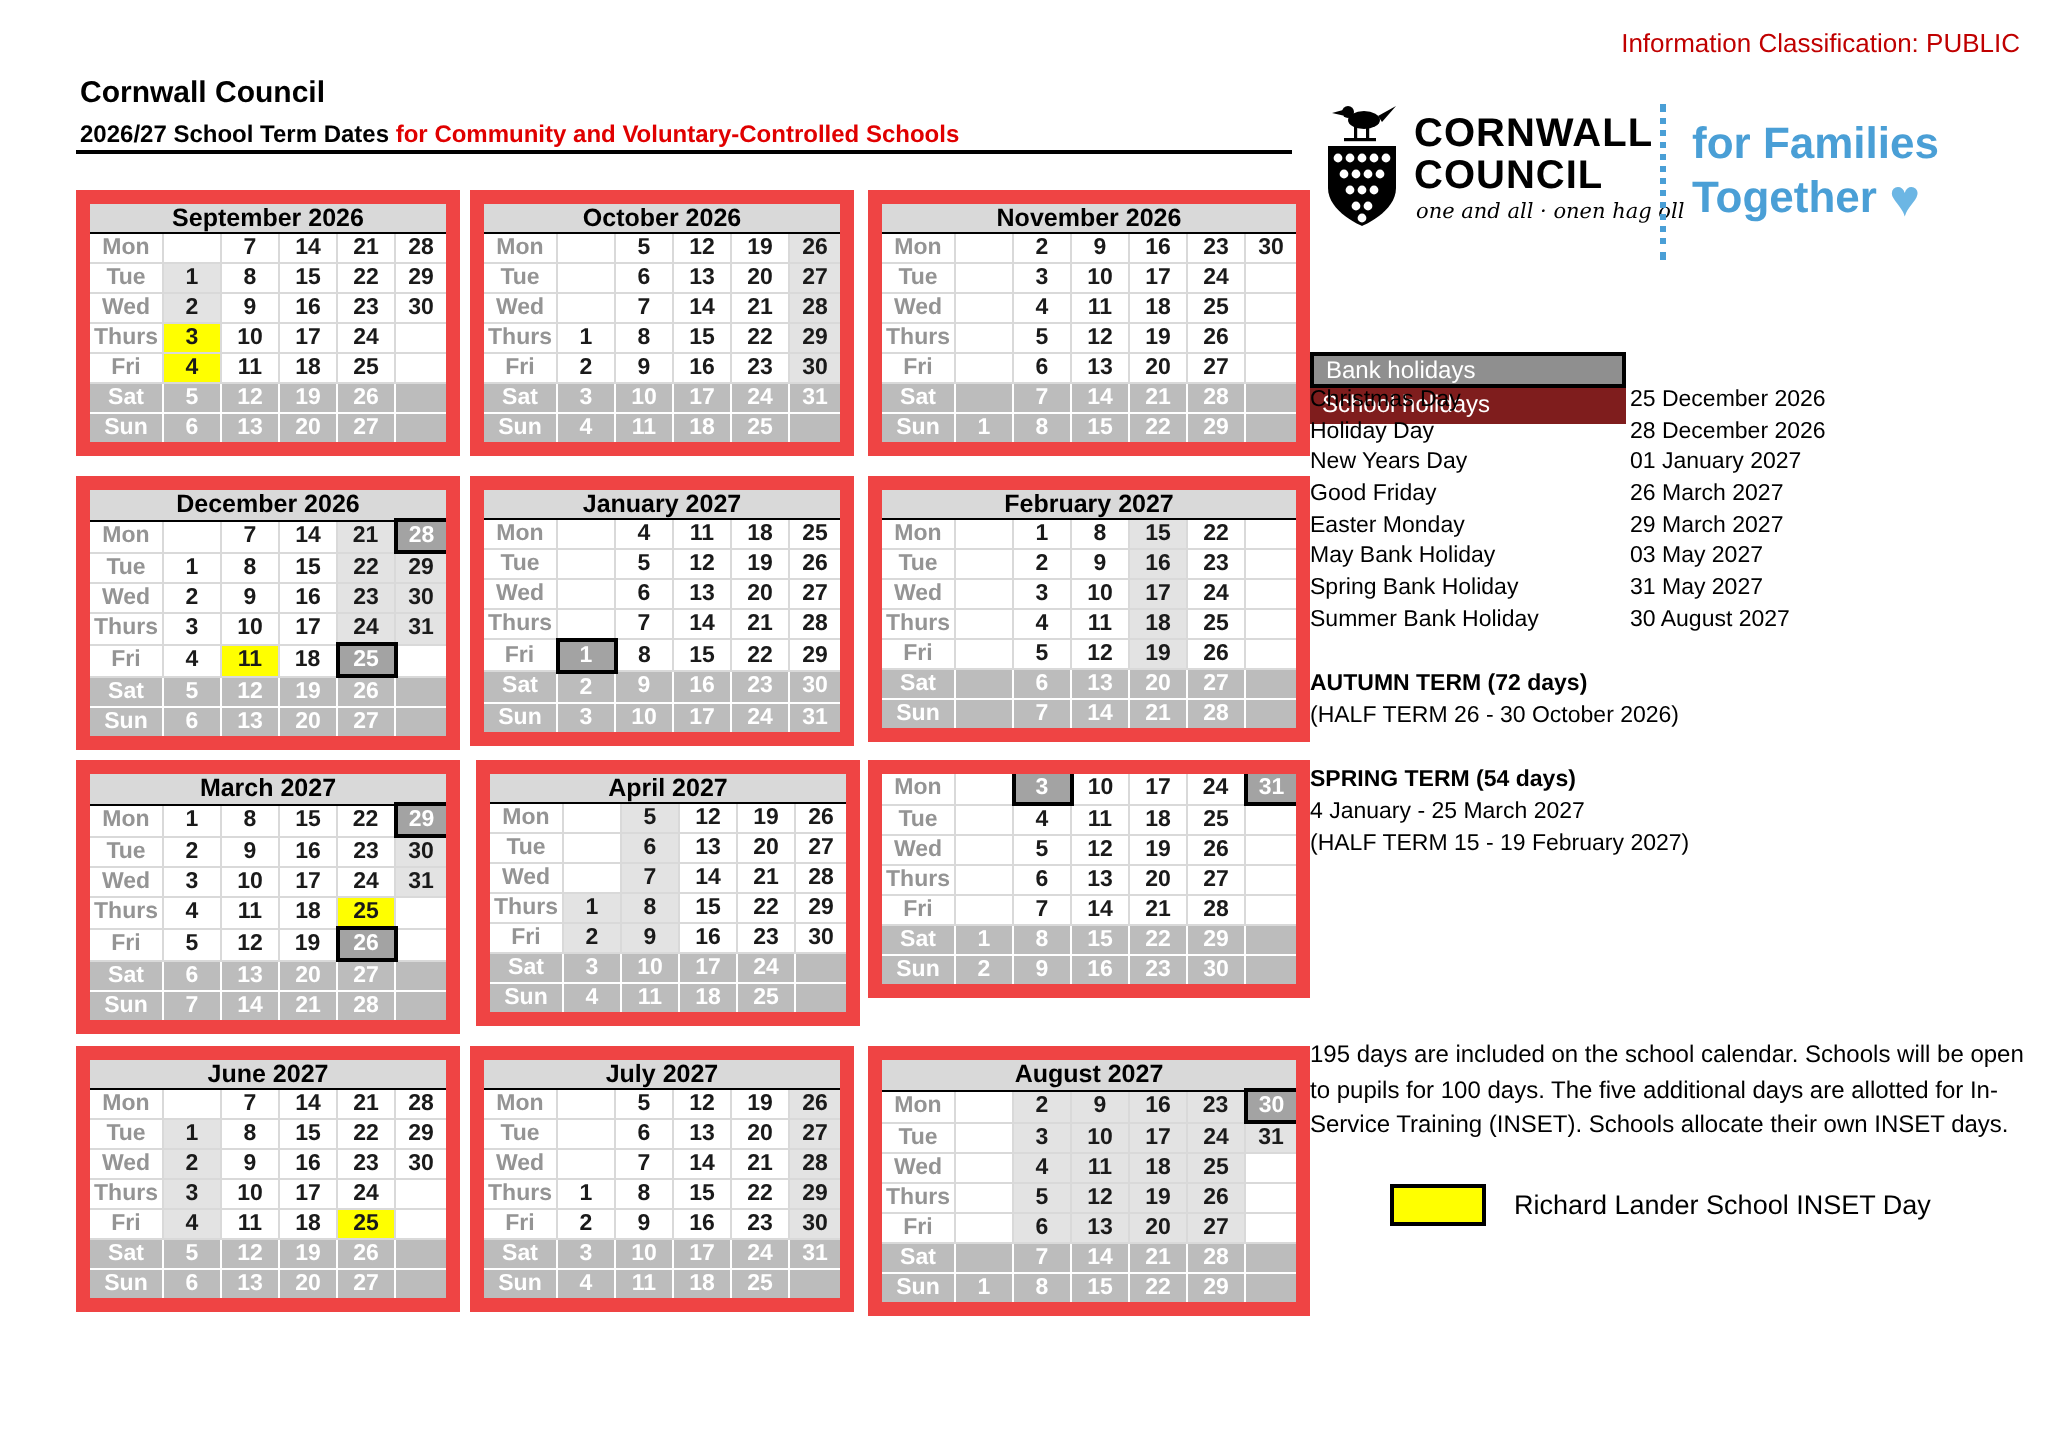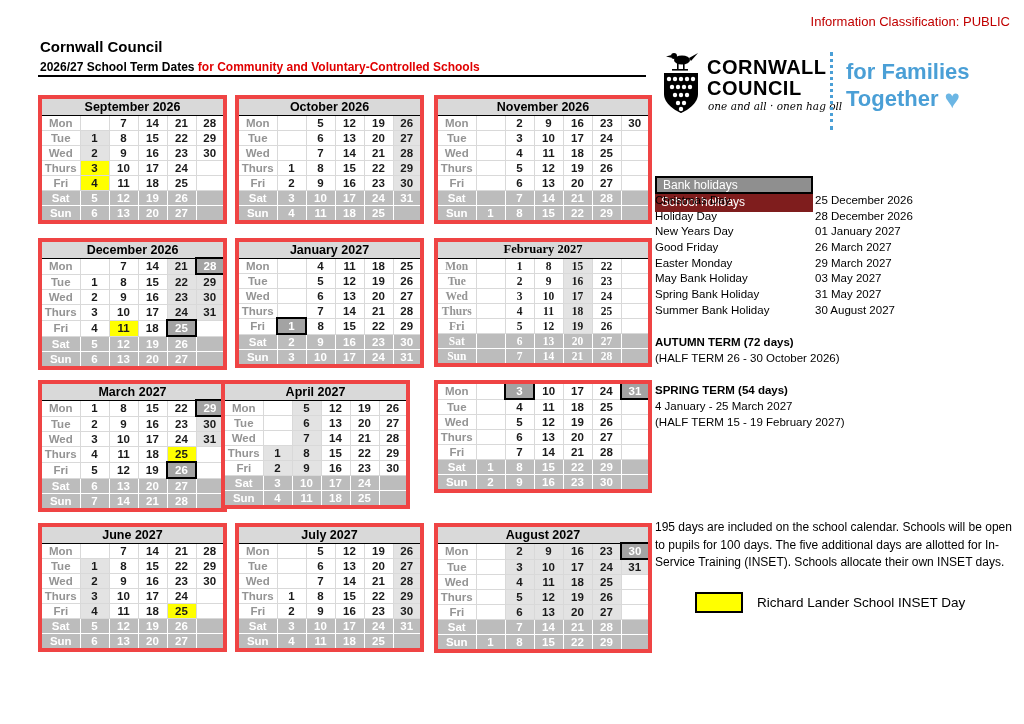--- a/index.html
+++ b/index.html
@@ -8,21 +8,21 @@
 
   .classification { position:absolute; top:14px; right:14px; font-size:13px; color:#c00000; }
 
   .doc-title { position:absolute; left:40px; top:38px; font-size:15px; font-weight:bold; color:#000; }
   .doc-subtitle { position:absolute; left:40px; top:60px; font-size:12px; font-weight:bold; color:#000; white-space:nowrap; }
   .doc-subtitle .red { color:#e00000; }
   .title-rule { position:absolute; left:38px; top:75px; width:608px; height:2px; background:#000; }
 
   
   table.cal { position:absolute; border-collapse:collapse; table-layout:fixed;
-              border:4px solid #ef4444; background:#fff; }
+              border:7px solid #ef4444; background:#fff; }
   table.cal th { background:#d9d9d9; border:1.5px solid #000; font-size:12.5px; font-weight:bold;
                  height:18px; color:#000; text-align:center; }
   table.cal td { border:1px solid #d9d9d9; text-align:center; height:15px; padding:0;
                  font-size:11.5px; font-weight:bold; color:#1a1a1a; line-height:14px; }
   table.cal td.lab { color:#949494; background:#fff; }
   table.cal tr.we td { background:#bcbcbc; color:#fff; border-color:#fff; }
   table.cal td.sh { background:#e3e3e3; }
   table.cal td.inset { background:#ffff00; }
   table.cal td.bank { background:#a3a3a3; color:#fff; border:2px solid #000; }
 
@@ -430,21 +430,21 @@
           <tr class="we">
             <td class="lab">Sun</td>
             <td>3</td>
             <td>10</td>
             <td>17</td>
             <td>24</td>
             <td>31</td>
           </tr>
         </tbody>
       </table>
-      <table class="cal" style="left: 434px; top: 238px; font-family: Liberation Serif, serif;">
+      <table class="cal" style="left: 434px; top: 238px;">
         <colgroup>
           <col style="width: 40px;">
           <col style="width: 29px;">
           <col style="width: 29px;">
           <col style="width: 29px;">
           <col style="width: 29px;">
           <col style="width: 29px;">
           <col style="width: 29px;">
         </colgroup>
         <tbody>
@@ -580,21 +580,21 @@
           <tr class="we">
             <td class="lab">Sun</td>
             <td>7</td>
             <td>14</td>
             <td>21</td>
             <td>28</td>
             <td></td>
           </tr>
         </tbody>
       </table>
-      <table class="cal" style="left: 221px; top: 380px;">
+      <table class="cal" style="left: 238px; top: 380px;">
         <colgroup>
           <col style="width: 40px;">
           <col style="width: 29px;">
           <col style="width: 29px;">
           <col style="width: 29px;">
           <col style="width: 29px;">
           <col style="width: 29px;">
         </colgroup>
         <tbody>
           <tr>

